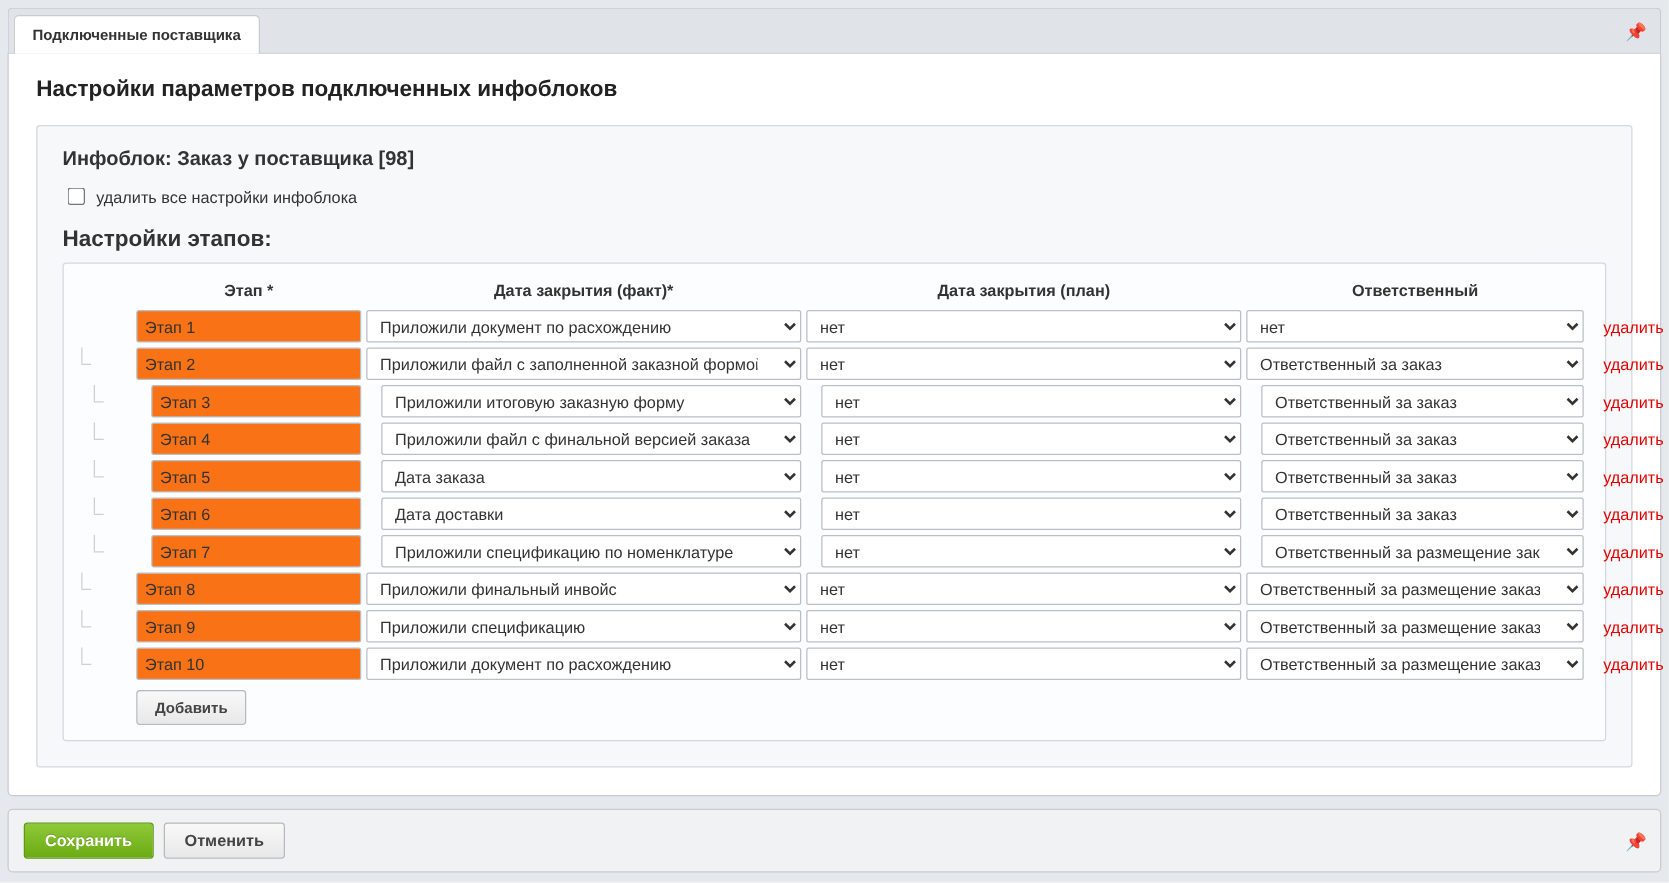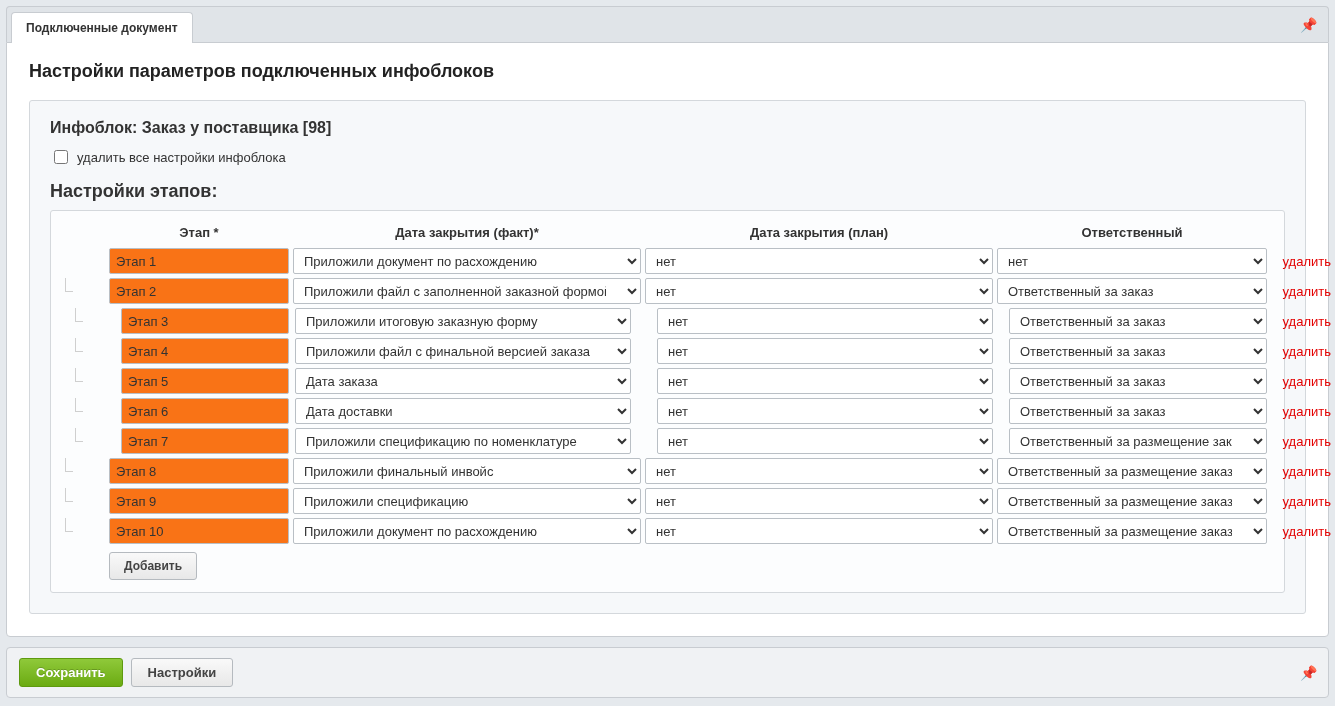--- a/index.html
+++ b/index.html
@@ -196,31 +196,31 @@
   .indent-2 { padding-left: 16px; position:relative;}
   .indent-2::before { content:''; position:absolute; left:12px; top:0; bottom:50%; width:1px; background:#cfcfcf;}
   .indent-2::after { content:''; position:absolute; left:12px; top:50%; width:8px; height:1px; background:#cfcfcf;}
   .row[data-indent="1"] .stage-input,
   .row[data-indent="2"] .stage-input { }
   .row[data-indent="1"] .indent-cell > div{ margin-left:0;}
   .row .stage-input { }
   .row[data-indent="1"] input.stage-input,
   .row[data-indent="1"] select.col2-select { }
   .row[data-indent="2"] input.stage-input{ margin-left:12px; width:calc(100% - 12px);}
-  .row[data-indent="2"] select.col2-select{ margin-left:2px; width:calc(100% - 12px);}
+  .row[data-indent="2"] select.col2-select{ margin-left:12px; width:calc(100% - 12px);}
   .row[data-indent="2"] select.col3-select,
   .row[data-indent="2"] select.col4-select{ margin-left:12px; width:calc(100% - 12px);}
   .row[data-indent="1"] select.col3-select,
   .row[data-indent="1"] select.col4-select{ }
 </style>
 </head>
 <body>
 
 <div class="tab-bar">
-  <div class="tab active">Подключенные документ</div>
+  <div class="tab active">Подключенные поставщика</div>
   <span class="pin-icon">📌</span>
 </div>
 
 <div class="panel">
   <div class="panel-title">Настройки параметров подключенных инфоблоков</div>
 
   <div class="inner-block">
     <div class="iblock-title">Инфоблок: Заказ у поставщика [98]</div>
 
     <label class="delete-all">
@@ -343,15 +343,15 @@
 
       <div class="add-row">
         <button class="btn-add">Добавить</button>
       </div>
     </div>
   </div>
 </div>
 
 <div class="footer-bar">
   <button class="btn-save">Сохранить</button>
-  <button class="btn-cancel">Настройки</button>
+  <button class="btn-cancel">Отменить</button>
   <span class="footer-pin">📌</span>
 </div>
 
 </body></html>

